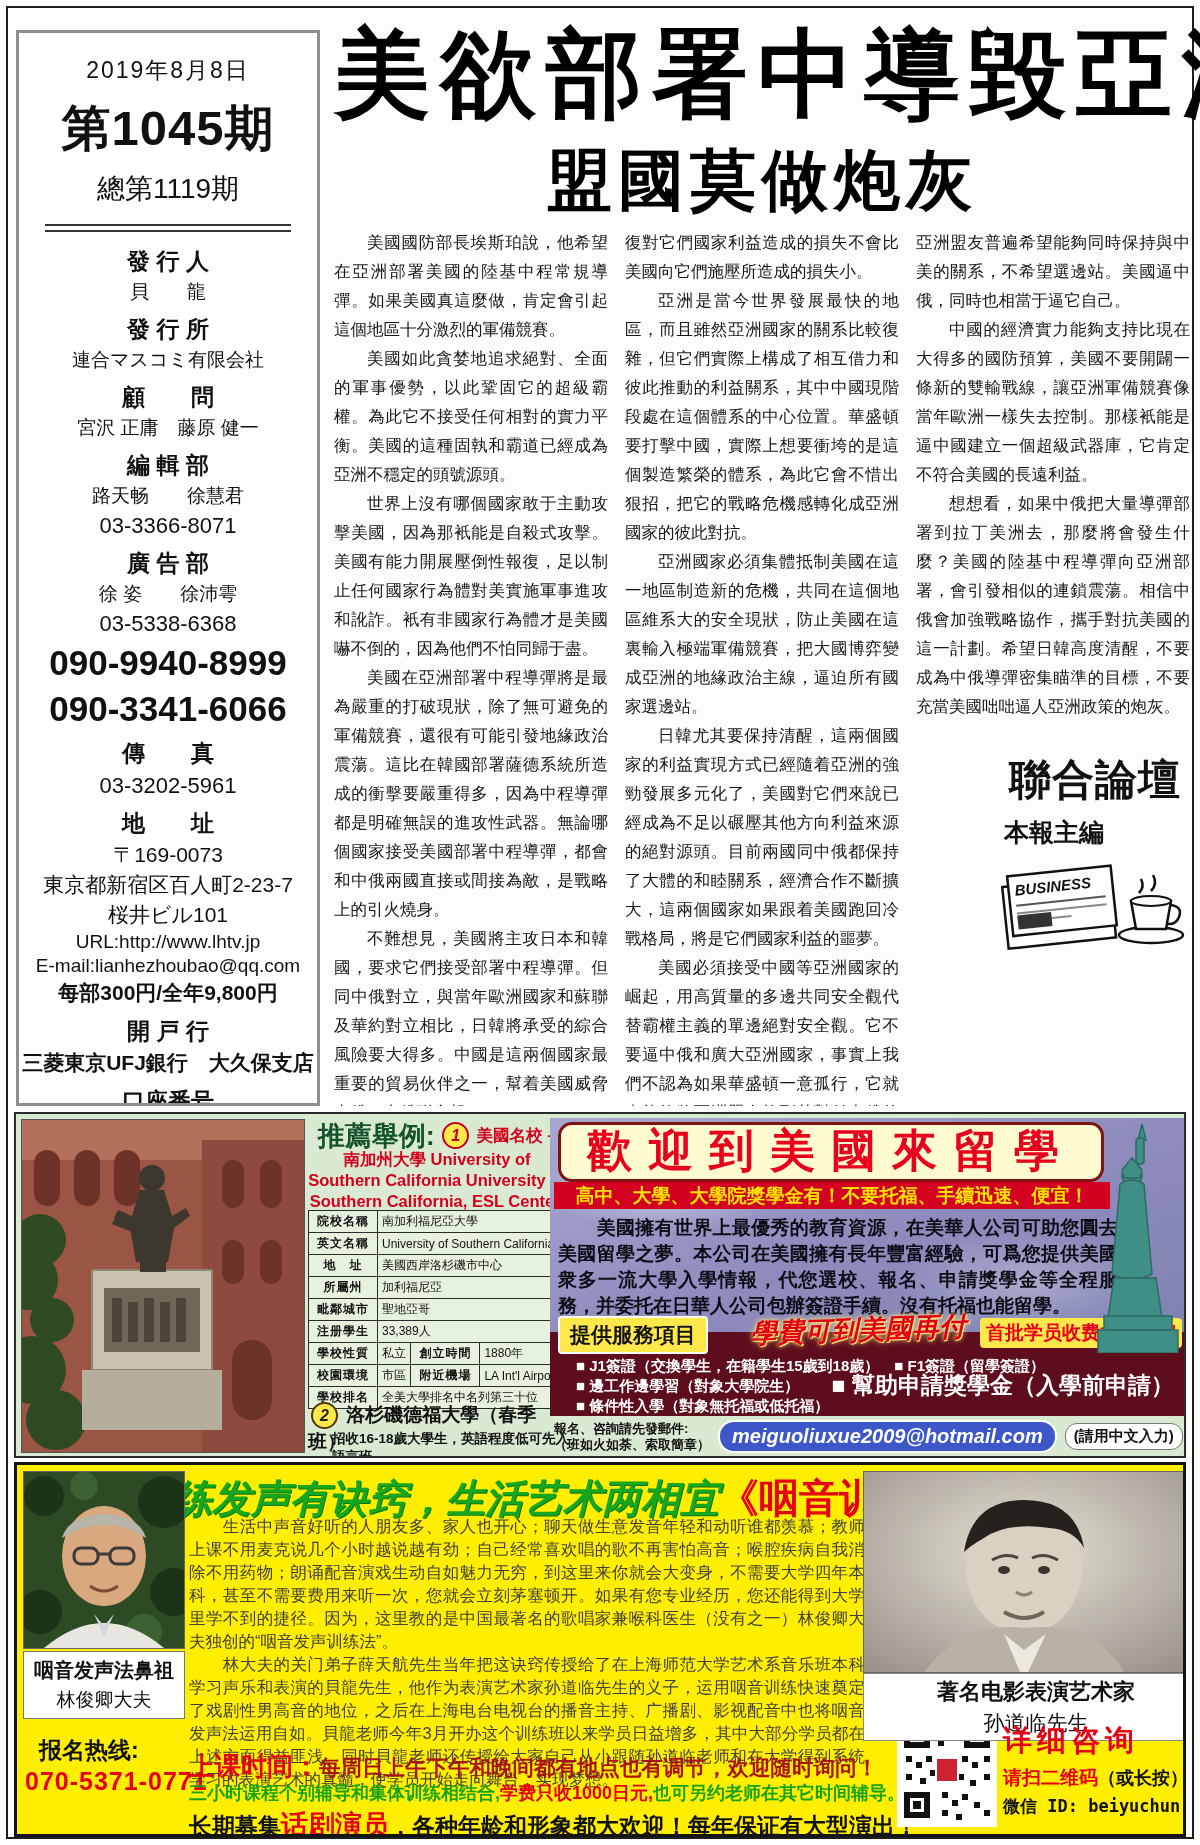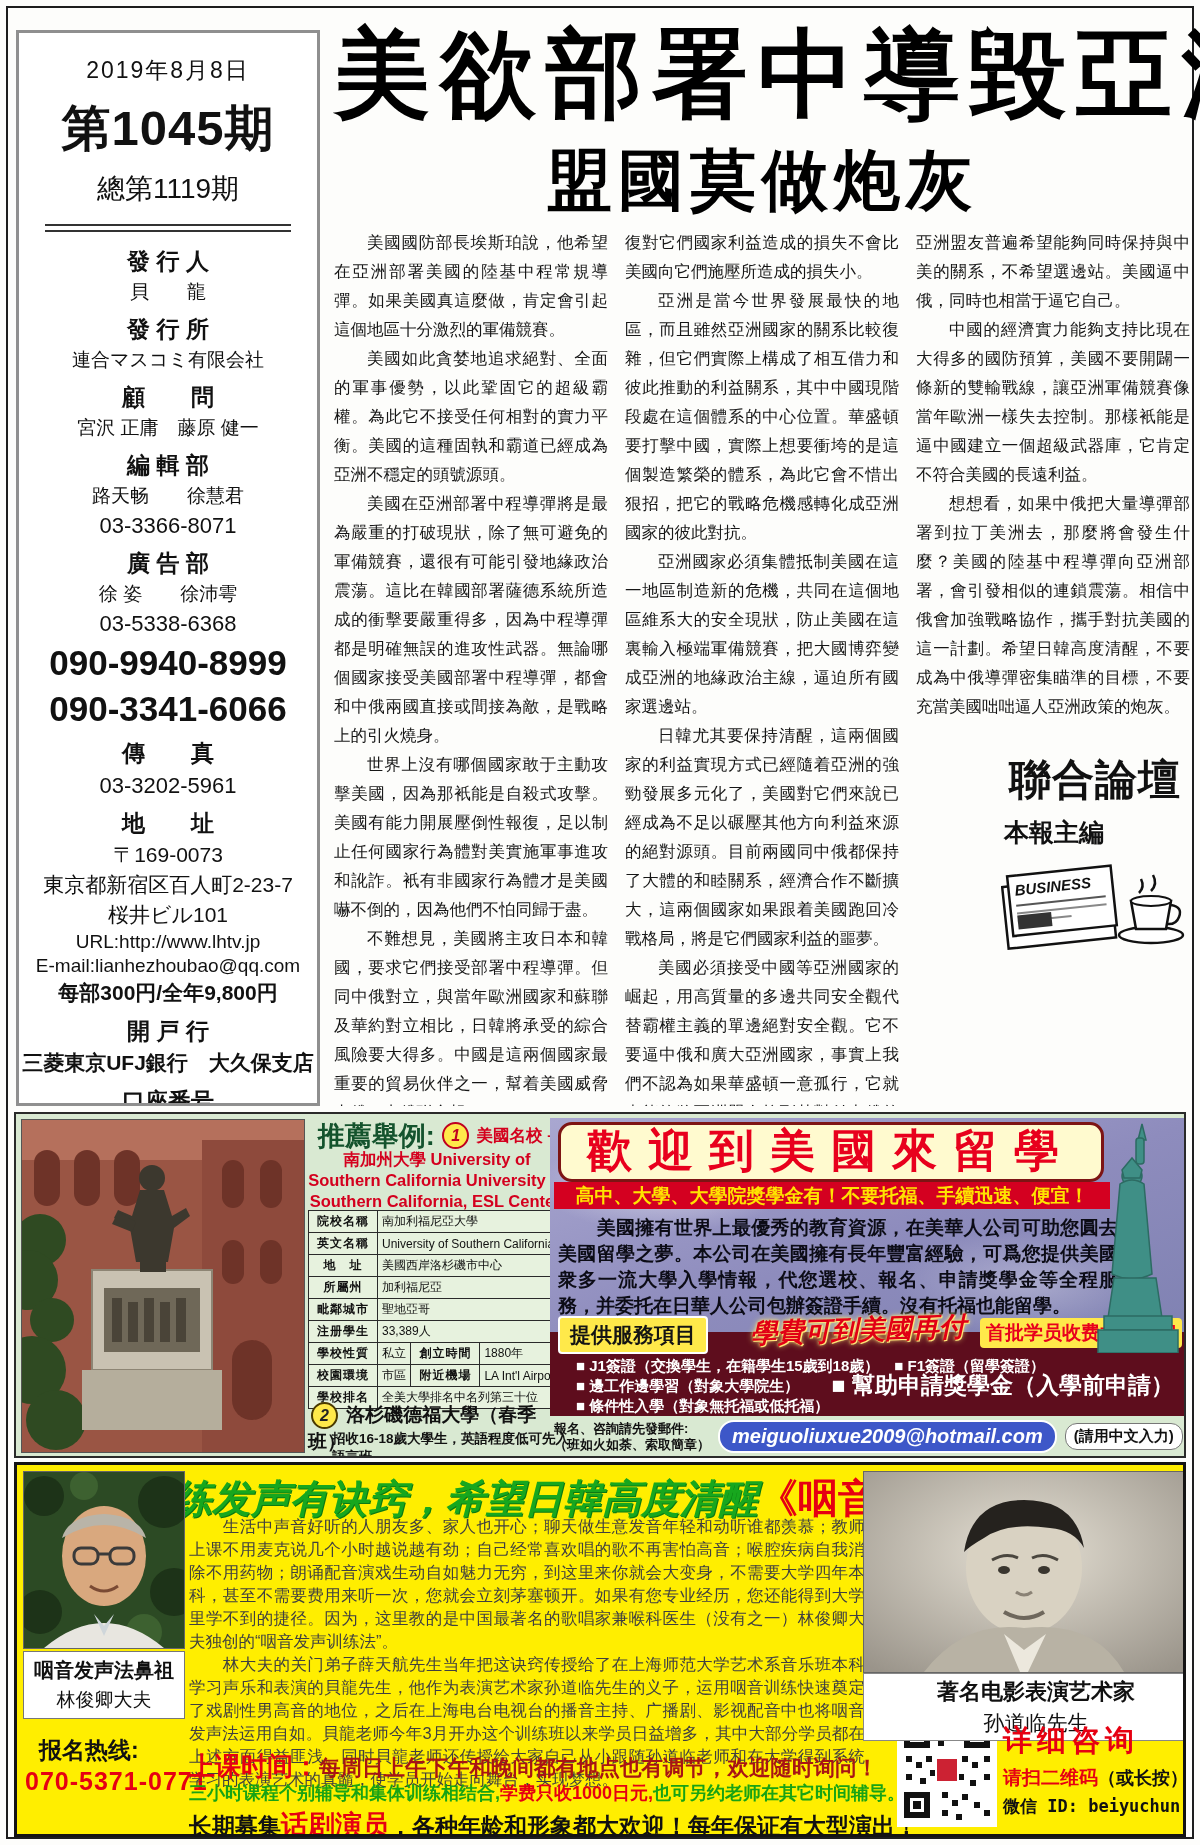--- a/index.html
+++ b/index.html
@@ -158,22 +158,22 @@
 
   </div>
 
   <div class="headline">美欲部署中導毀亞洲</div>
   <div class="subheadline">盟國莫做炮灰</div>
 
   <div class="article-cols">
     <div class="body-col">
         <p class="ind">美國國防部長埃斯珀說，他希望在亞洲部署美國的陸基中程常規導彈。如果美國真這麼做，肯定會引起這個地區十分激烈的軍備競賽。</p>
         <p class="ind">美國如此貪婪地追求絕對、全面的軍事優勢，以此鞏固它的超級霸權。為此它不接受任何相對的實力平衡。美國的這種固執和霸道已經成為亞洲不穩定的頭號源頭。</p>
+        <p class="ind">世界上沒有哪個國家敢于主動攻擊美國，因為那衹能是自殺式攻擊。美國有能力開展壓倒性報復，足以制止任何國家行為體對美實施軍事進攻和訛詐。衹有非國家行為體才是美國嚇不倒的，因為他們不怕同歸于盡。</p>
         <p class="ind">美國在亞洲部署中程導彈將是最為嚴重的打破現狀，除了無可避免的軍備競賽，還很有可能引發地緣政治震蕩。這比在韓國部署薩德系統所造成的衝擊要嚴重得多，因為中程導彈都是明確無誤的進攻性武器。無論哪個國家接受美國部署中程導彈，都會和中俄兩國直接或間接為敵，是戰略上的引火燒身。</p>
-        <p class="ind">世界上沒有哪個國家敢于主動攻擊美國，因為那衹能是自殺式攻擊。美國有能力開展壓倒性報復，足以制止任何國家行為體對美實施軍事進攻和訛詐。衹有非國家行為體才是美國嚇不倒的，因為他們不怕同歸于盡。</p>
         <p class="ind">不難想見，美國將主攻日本和韓國，要求它們接受部署中程導彈。但同中俄對立，與當年歐洲國家和蘇聯及華約對立相比，日韓將承受的綜合風險要大得多。中國是這兩個國家最重要的貿易伙伴之一，幫着美國威脅中俄，中俄聯合報</p>
       </div>
     <div class="body-col">
         <p>復對它們國家利益造成的損失不會比美國向它們施壓所造成的損失小。</p>
         <p class="ind">亞洲是當今世界發展最快的地區，而且雖然亞洲國家的關系比較復雜，但它們實際上構成了相互借力和彼此推動的利益關系，其中中國現階段處在這個體系的中心位置。華盛頓要打擊中國，實際上想要衝垮的是這個製造繁榮的體系，為此它會不惜出狠招，把它的戰略危機感轉化成亞洲國家的彼此對抗。</p>
         <p class="ind">亞洲國家必須集體抵制美國在這一地區制造新的危機，共同在這個地區維系大的安全現狀，防止美國在這裏輸入極端軍備競賽，把大國博弈變成亞洲的地緣政治主線，逼迫所有國家選邊站。</p>
         <p class="ind">日韓尤其要保持清醒，這兩個國家的利益實現方式已經隨着亞洲的強勁發展多元化了，美國對它們來說已經成為不足以碾壓其他方向利益來源的絕對源頭。目前兩國同中俄都保持了大體的和睦關系，經濟合作不斷擴大，這兩個國家如果跟着美國跑回冷戰格局，將是它們國家利益的噩夢。</p>
         <p class="ind">美國必須接受中國等亞洲國家的崛起，用高質量的多邊共同安全觀代替霸權主義的單邊絕對安全觀。它不要逼中俄和廣大亞洲國家，事實上我們不認為如果華盛頓一意孤行，它就真能夠將亞洲盟友拉到其對付中俄的戰車上。它的</p>
       </div>
     <div class="body-col">
@@ -338,21 +338,21 @@
         <div>報名、咨詢請先發郵件:</div>
         <div>（班如火如荼、索取簡章）</div>
       </div>
       <div class="mail-pill">meiguoliuxue2009@hotmail.com</div>
       <div class="mail-note">(請用中文入力)</div>
     </div>
   </div>
 
   <div class="voice">
     <div class="v-title">
-      <span class="g">练发声有诀窍，希望日韓高度清醒</span><span class="r">《咽音训练》班如火如荼</span>
+      <span class="g">练发声有诀窍，生活艺术两相宜</span><span class="r">《咽音训练》班如火如荼</span>
     </div>
 
     <div class="v-photo-left">
       <svg width="160" height="176" viewBox="0 0 160 176">
         <rect width="160" height="176" fill="#2c4a24"></rect>
         <g fill="#1d3318">
             <circle cx="20" cy="24" r="20"></circle>
             <circle cx="140" cy="30" r="26"></circle>
             <circle cx="150" cy="120" r="24"></circle>
             <circle cx="16" cy="140" r="22"></circle>

